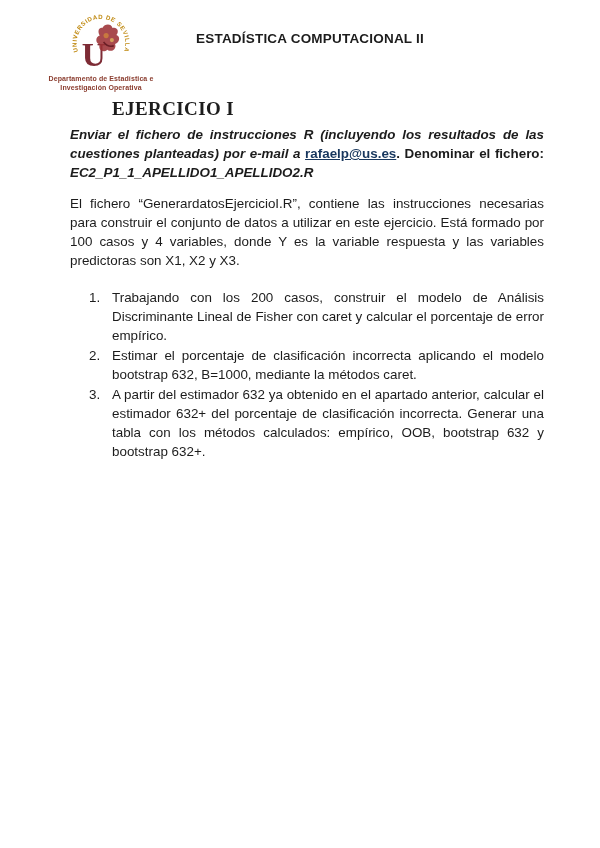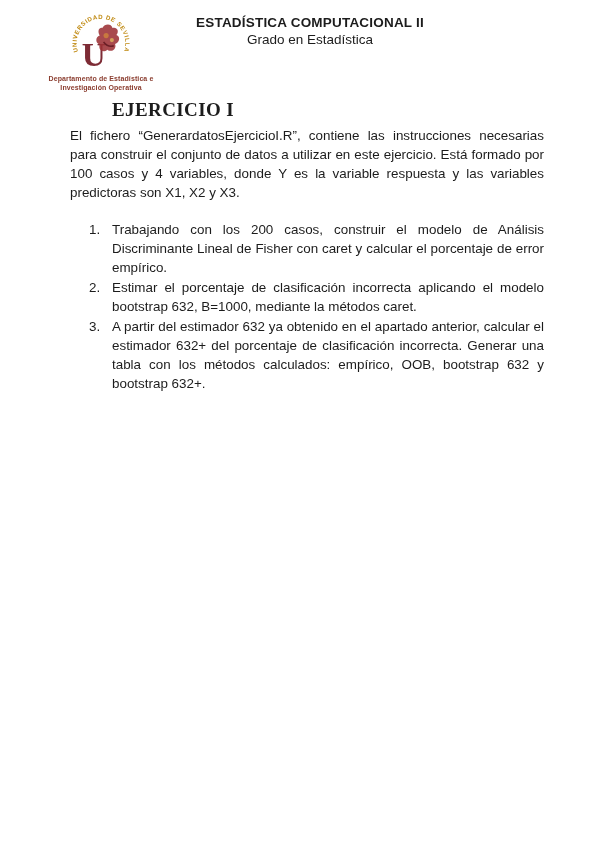--- a/index.html
+++ b/index.html
@@ -9,21 +9,21 @@
     margin:0 auto;
   }
   
   .doc-header { position:relative; }
   .logo-block { position:absolute; left:34px; top:10px; width:134px; text-align:center; }
   .seal-svg { display:block; margin:0 auto; }
   .dept-text {
     font-size:7px; line-height:1.35; color:#8a3c2e; font-weight:bold;
     margin-top:0; letter-spacing:.1px;
   }
-  .header-text { text-align:center; padding-top:14px; font-size:13.5px; line-height:17px;margin-left:20px; }
+  .header-text { text-align:center; padding-top:30px; font-size:13.5px; line-height:17px;margin-left:20px; }
   .doc-title { font-weight:bold; letter-spacing:.2px; }
   .doc-subtitle, .doc-examline { font-weight:normal; }
   
   .content { margin:52px 56px 0 70px; font-size:13.4px; line-height:19px; text-align:justify; }
   .exercise-heading {
     font-family:"Liberation Serif", serif; font-size:19px; font-weight:bold;
     margin:0 0 7px 42px; letter-spacing:.4px; text-align:left;
   }
   .instructions { font-weight:bold; font-style:italic; margin:0 0 12px 0; }
   .email-link { font-style:normal; color:#17365d; text-decoration:underline; cursor:pointer; }
@@ -55,29 +55,31 @@
         <path d="M54,50 q7,9 16,6" stroke="#6b1f26" stroke-width="2.4" fill="none"></path>
       </svg>
       <div class="dept-text">
         <span>Departamento de Estadística e</span><br>
         <span>Investigación Operativa</span>
       </div>
     </div>
 
     <div class="header-text">
       <div class="doc-title">ESTADÍSTICA COMPUTACIONAL II</div>
-      <div class="doc-subtitle">Grado en Estadística</div>
     </div>
 
   </div>
 
   <div class="content">
 
     <h2 class="exercise-heading">EJERCICIO I</h2>
 
+    <p class="instructions">
+      <span>Enviar el fichero de instrucciones R (incluyendo los resultados de las cuestiones planteadas) por e-mail a </span><a class="email-link">rafaelp@us.es</a><span class="upright">. Denominar el fichero: </span><span>EC2_P1_1_APELLIDO1_APELLIDO2.R</span>
+    </p>
 
     <p class="description">El fichero “GenerardatosEjercicioI.R”, contiene las instrucciones necesarias para construir el conjunto de datos a utilizar en este ejercicio. Está formado por 100 casos y 4 variables, donde Y es la variable respuesta y las variables predictoras son X1, X2 y X3.</p>
 
     <ol class="tasks">
       <li>Trabajando con los 200 casos, construir el modelo de Análisis Discriminante Lineal de Fisher con caret y calcular el porcentaje de error empírico.</li>
       <li>Estimar el porcentaje de clasificación incorrecta aplicando el modelo bootstrap 632, B=1000, mediante la métodos caret.</li>
       <li>A partir del estimador 632 ya obtenido en el apartado anterior, calcular el estimador 632+ del porcentaje de clasificación incorrecta. Generar una tabla con los métodos calculados: empírico, OOB, bootstrap 632 y bootstrap 632+.</li>
     </ol>
 
   </div>

